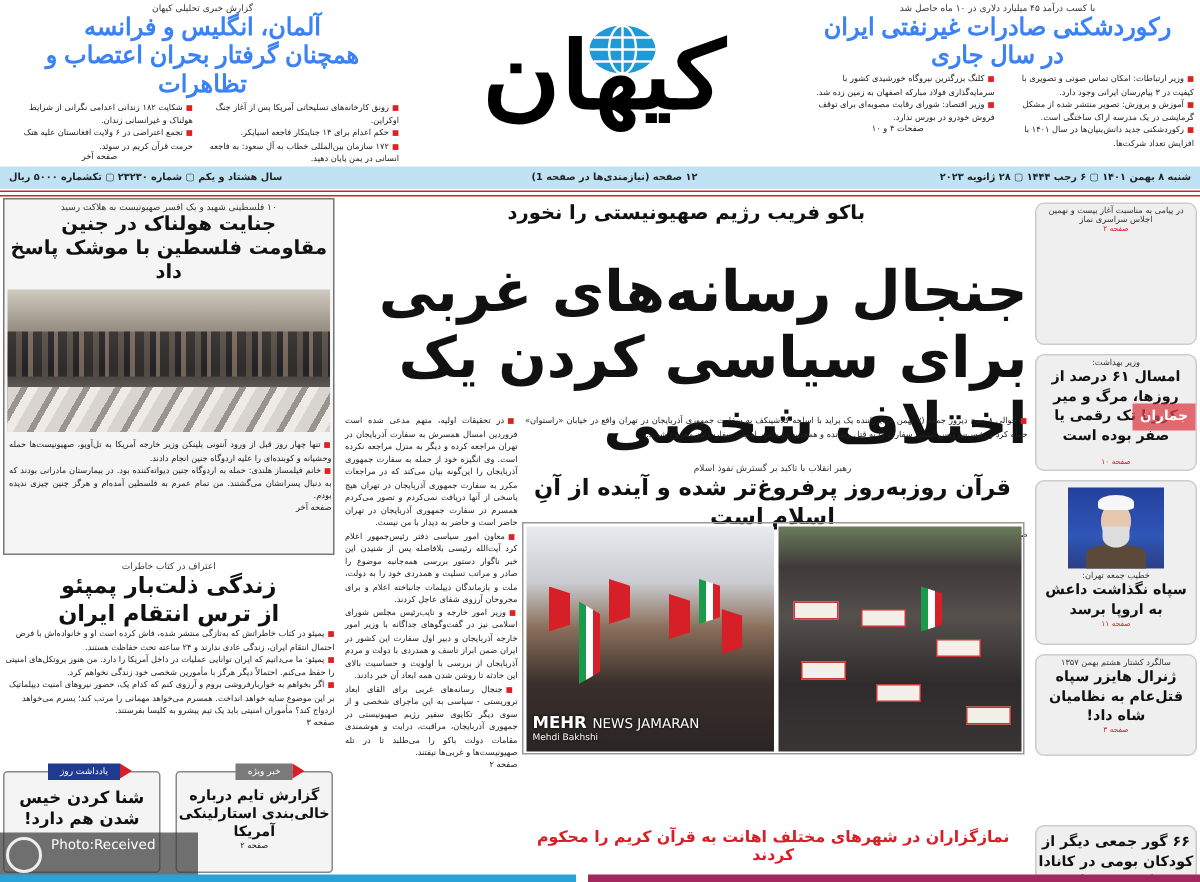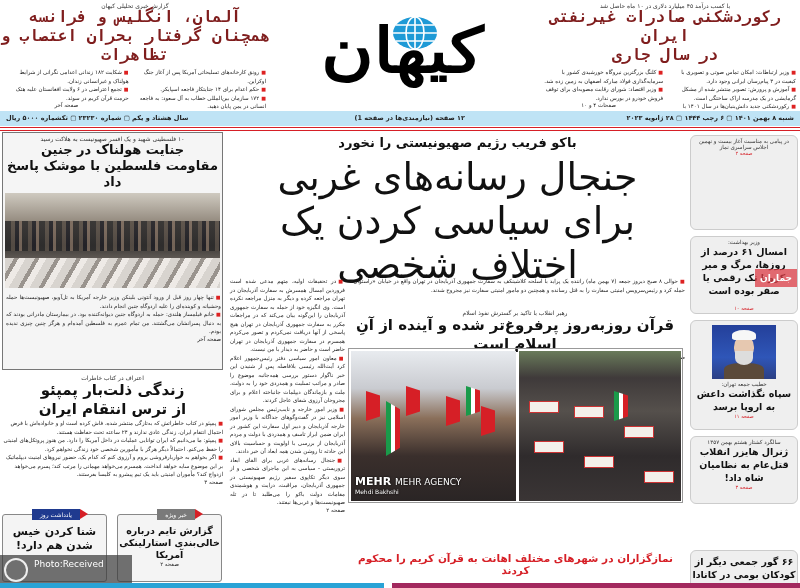--- a/index.html
+++ b/index.html
@@ -8,21 +8,21 @@
   .abs { position: absolute; }
   .bullet::before { content: "\25A0"; color: #d22; font-size: 5px; margin-left: 2px; }
   .tiny { font-size: 5.5px; line-height: 8.5px; color: #222; text-align: justify; }
   .ref { font-size: 5.5px; color: #222; }
   .ref::after { content: ""; }
 
   
   #masthead-left { left: 0; top: 0; width: 270px; height: 110px; text-align: center; }
   #masthead-right { left: 530px; top: 0; width: 270px; height: 110px; text-align: center; }
   .kicker { font-size: 6px; color: #333; margin-top: 2px; }
-  .mh-head { font-family: Liberation Mono, monospace; font-weight: bold; font-size: 16px; line-height: 19px; color: #7f1d1d; }
+  .mh-head { font-family: Liberation Sans, sans-serif; font-weight: bold; font-size: 16px; line-height: 19px; color: #3b82f6; }
   .mh-cols { display: flex; gap: 6px; padding: 2px 4px; }
   .mh-cols .tiny { flex: 1; text-align: right; }
 
   #logo { left: 285px; top: 0; width: 235px; height: 102px; }
   #logo-word { position: absolute; left: 0; top: 14px; width: 235px; text-align: center; font-family: "DejaVu Serif", serif; font-size: 62px; font-weight: bold; color: #000; letter-spacing: -2px; transform: scaleX(1.15); }
   #globe { position: absolute; left: 107px; top: 16px; width: 46px; height: 34px; }
 
   
   #info-strip { left: 0; top: 111px; width: 800px; height: 15px; background: #bfe3f5; font-size: 6.5px; font-weight: bold; color: #222; }
   #info-strip span { position: absolute; top: 3px; }
@@ -50,21 +50,21 @@
   .mini-tab::before { content:""; position:absolute; right:-8px; top:0; border-left:8px solid #d61f26; border-top:5.5px solid transparent; border-bottom:5.5px solid transparent; }
   .mini-box .h1 { font-weight: bold; font-size: 11px; line-height: 14px; margin-top: 10px; }
 
   #watermark { left: 0; top: 555px; width: 132px; height: 30px; background: rgba(60,60,60,.72); color: #fff; direction: ltr; font-size: 9px; font-family: "DejaVu Sans", sans-serif; }
   #watermark .circle { position: absolute; left: 4px; top: 3px; width: 24px; height: 24px; border: 2px solid #eee; border-radius: 50%; }
   #watermark .l1 { position: absolute; left: 34px; top: 4px; }
   #watermark .l2 { position: absolute; left: 34px; top: 28px; }
 
   
   #center-kicker { left: 230px; top: 135px; width: 455px; text-align: center; font-weight: bold; font-size: 13px; }
-  #center-h1 { left: 230px; top: 155px; width: 455px; text-align: center; font-weight: 400; font-size: 38px; line-height: 44px; font-family: "DejaVu Sans", sans-serif; letter-spacing: -1px; }
+  #center-h1 { left: 230px; top: 172px; width: 455px; text-align: right; font-weight: 700; font-size: 38px; line-height: 44px; font-family: "DejaVu Sans", sans-serif; letter-spacing: -1px; }
   #center-lead { left: 350px; top: 277px; width: 335px; }
   #center-col { left: 230px; top: 277px; width: 115px; }
   #quran-block { left: 345px; top: 307px; width: 340px; text-align: center; }
   #quran-block .kicker { font-size: 6px; }
   #quran-block .h1 { font-weight: bold; font-size: 15px; line-height: 19px; }
   #photos { left: 348px; top: 348px; width: 335px; height: 155px; border: 1px solid #999; }
   #photo-a { position: absolute; left: 2px; top: 2px; width: 165px; height: 150px;
      background: linear-gradient(180deg,#e8ebef 0%,#c9cbd0 25%,#8a6f5a 45%,#3a2f2c 70%,#2a2525 100%); overflow: hidden; }
   #photo-b { position: absolute; left: 170px; top: 2px; width: 162px; height: 150px;
      background: linear-gradient(180deg,#6a7b5b 0%,#3f3a3a 18%,#55504c 40%,#2f2b2c 70%,#3a3535 100%); overflow:hidden; }
@@ -214,21 +214,21 @@
 <div id="photos" class="abs">
   <div id="photo-a">
     <div class="flag" style="left:15px;top:40px"></div>
     <div class="flag ir" style="left:35px;top:50px;height:55px"></div>
     <div class="flag" style="left:55px;top:35px"></div>
     <div class="flag" style="left:95px;top:45px"></div>
     <div class="flag" style="left:130px;top:55px"></div>
     <div class="flag ir" style="left:115px;top:35px"></div>
     <div id="mehr">
       <span>MEHR</span>
-      <small>MEHR AGENCY</small>
+      <small>NEWS JAMARAN</small>
       <span class="by">Mehdi Bakhshi</span>
     </div>
   </div>
   <div id="photo-b">
     <div class="flag ir" style="left:95px;top:40px"></div>
     <div class="sign" style="left:10px;top:50px"></div>
     <div class="sign" style="left:55px;top:55px"></div>
     <div class="sign" style="left:105px;top:75px"></div>
     <div class="sign" style="left:15px;top:90px"></div>
     <div class="sign" style="left:65px;top:105px"></div>
@@ -253,21 +253,21 @@
       <div class="face"></div>
       <div class="turban"></div>
       <div class="beard"></div>
   </div>
   <div class="kicker">خطیب جمعه تهران:</div>
   <div class="h1">سپاه نگذاشت داعش به اروپا برسد</div>
   <div class="ref">صفحه ۱۱</div>
 </div>
 <div class="rbox" style="top:436px; height:68px;">
   <div class="kicker">سالگرد کشتار هشتم بهمن ۱۳۵۷</div>
-  <div class="h1">ژنرال هایزر انقلاب قتل‌عام به نظامیان شاه داد!</div>
+  <div class="h1">ژنرال هایزر سپاه قتل‌عام به نظامیان شاه داد!</div>
   <div class="ref">صفحه ۳</div>
 </div>
 <div class="rbox" style="top:510px; height:72px; padding-top:4px;margin-top:40px;">
   <div class="h1">۶۶ گور جمعی دیگر از کودکان بومی در کانادا کشف شد!</div>
   <div class="ref">صفحه آخر</div>
 </div>
 
 <div id="bottom-rule" class="abs"></div>
 
 </body></html>

